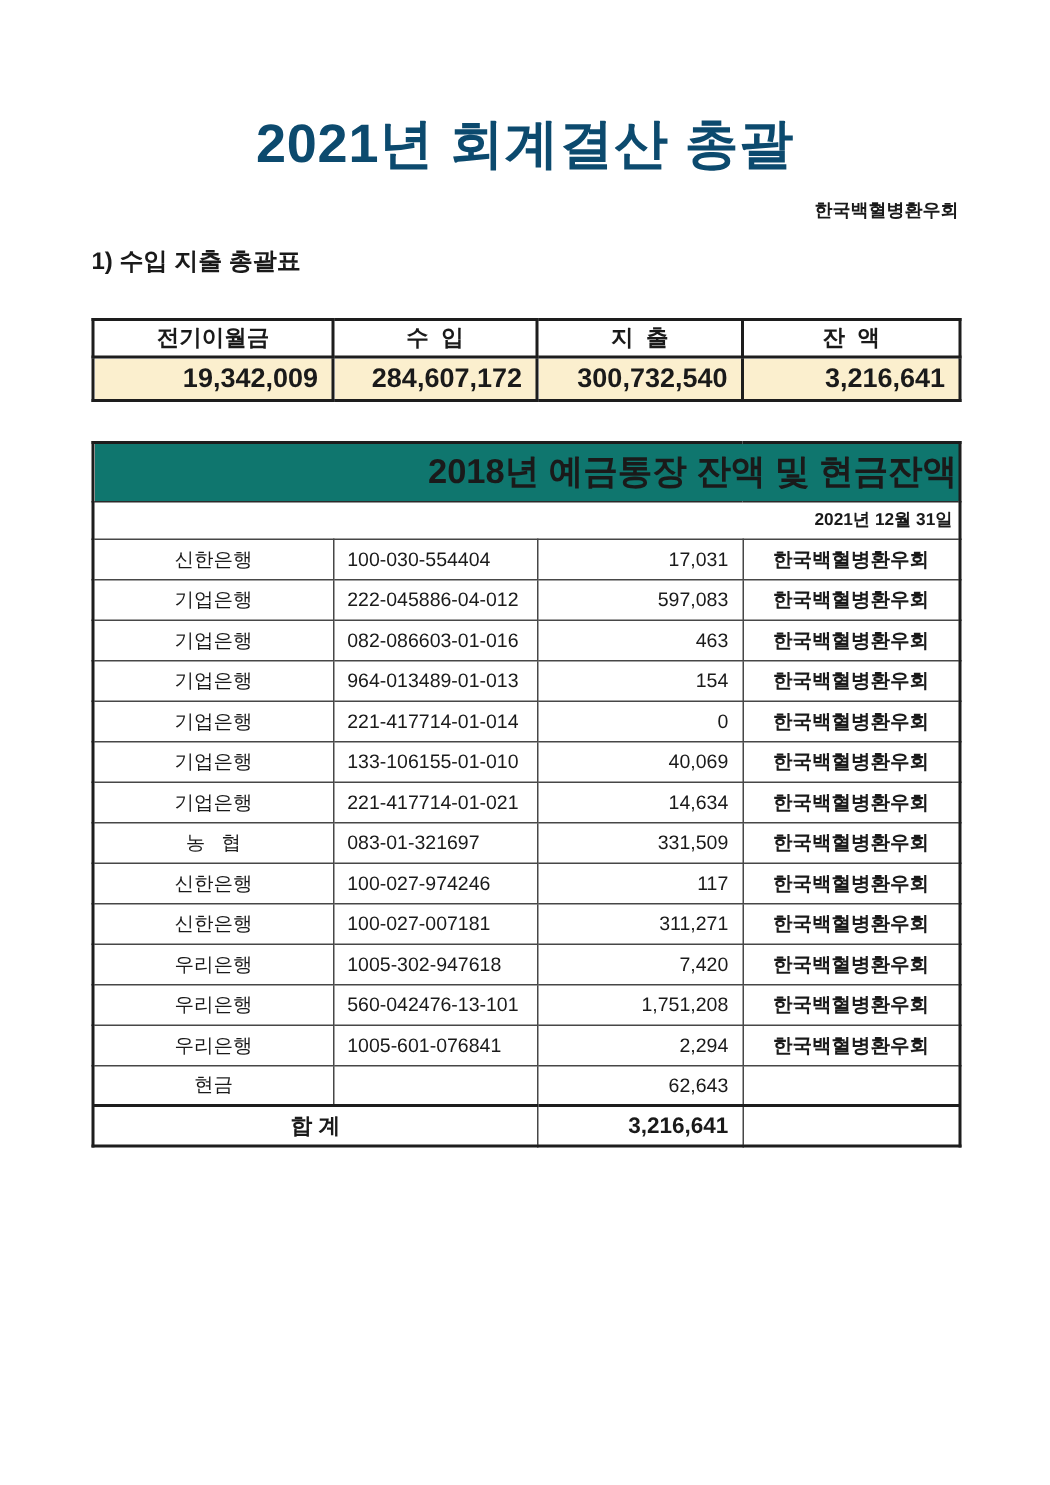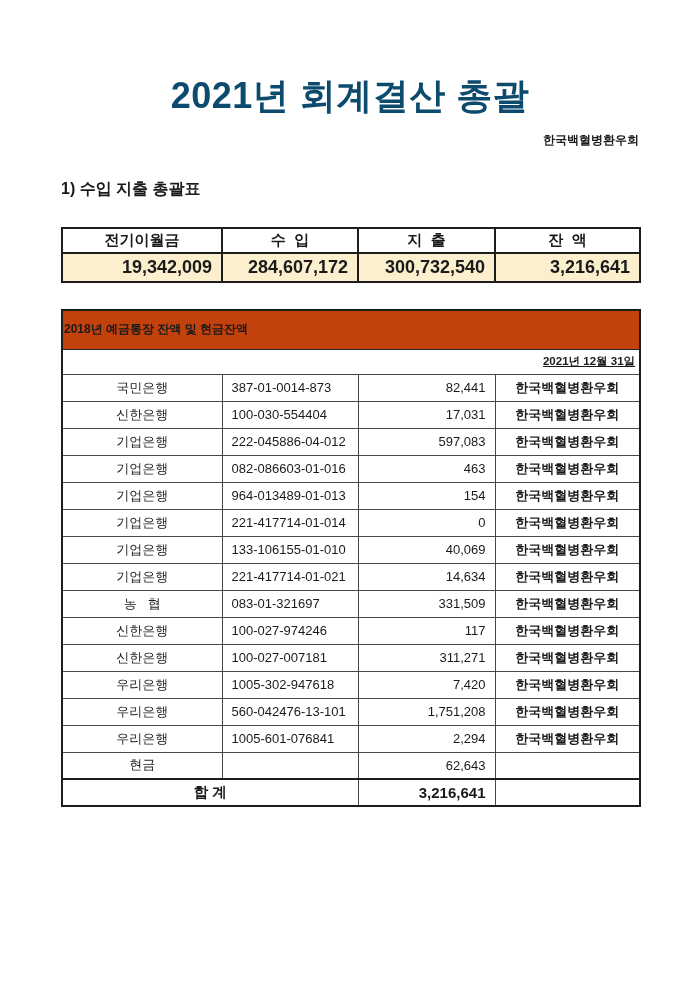--- a/index.html
+++ b/index.html
@@ -19,21 +19,21 @@
     text-align:center; color:#0c4a6e;
     letter-spacing:0.5px;
     line-height:1.2;
   }
   .org-line {
     margin-top:15px;
     text-align:right;
     font-size:12px; font-weight:bold;
   }
   .section-heading {
-    margin-top:30px;
+    margin-top:15px;
     font-size:16px; font-weight:bold;
   }
   table { border-collapse:collapse; width:100%; table-layout:fixed; }
   table td, table th { white-space:pre; overflow:hidden; box-sizing:border-box; }
 
   
   .summary-table { margin-top:27px; }
   .summary-table th, .summary-table td { border:2px solid #1d1d1d; }
   .summary-table th {
     height:25px; font-size:15px; font-weight:bold; text-align:center;
@@ -41,29 +41,28 @@
   }
   .summary-table td {
     height:29px; font-size:18px; font-weight:bold; text-align:right;
     padding-right:9px; background:#fbefce;
   }
 
   
   .balance-table { margin-top:26px; border:2px solid #1d1d1d; }
   .balance-table td, .balance-table th { border:1px solid #474747; font-size:13px; }
   .bt-title-row td {
-    background:#c2410c; height:39px;
-    font-size:12px; font-weight:bold; text-align:left;
+    background:#0f766e; height:39px;
+    font-size:23px; font-weight:bold; text-align:right;
     border-bottom-width:1.5px; border-bottom-color:#2a2a2a;
   }
   .bt-date-row td {
     height:25px; text-align:right; padding-right:4px;
     font-size:11.5px; font-weight:bold;
     border-bottom-width:1.5px;
-    text-decoration:underline;
   }
   .bt-head-row th {
     height:27px; text-align:center; font-weight:normal; font-size:13.5px;
     border-bottom-width:1.5px;
   }
   .bt-head-row th.c-holder { font-weight:bold; }
   .balance-table tr.bt-row td { height:27px; }
   .c-bank   { text-align:center; }
   .c-acct   { text-align:left;  padding-left:9px; }
   .c-bal    { text-align:right; padding-right:9px; }
@@ -118,26 +117,20 @@
     </colgroup>
     <tbody>
       <tr class="bt-title-row">
         <td colspan="4">2018년 예금통장 잔액 및 현금잔액</td>
       </tr>
       <tr class="bt-date-row">
         <td colspan="4">2021년 12월 31일</td>
       </tr>
 
       <tr class="bt-row">
-        <td class="c-bank">국민은행</td>
-        <td class="c-acct">387-01-0014-873</td>
-        <td class="c-bal">82,441</td>
-        <td class="c-holder">한국백혈병환우회</td>
-      </tr>
-      <tr class="bt-row">
         <td class="c-bank">신한은행</td>
         <td class="c-acct">100-030-554404</td>
         <td class="c-bal">17,031</td>
         <td class="c-holder">한국백혈병환우회</td>
       </tr>
       <tr class="bt-row">
         <td class="c-bank">기업은행</td>
         <td class="c-acct">222-045886-04-012</td>
         <td class="c-bal">597,083</td>
         <td class="c-holder">한국백혈병환우회</td>

